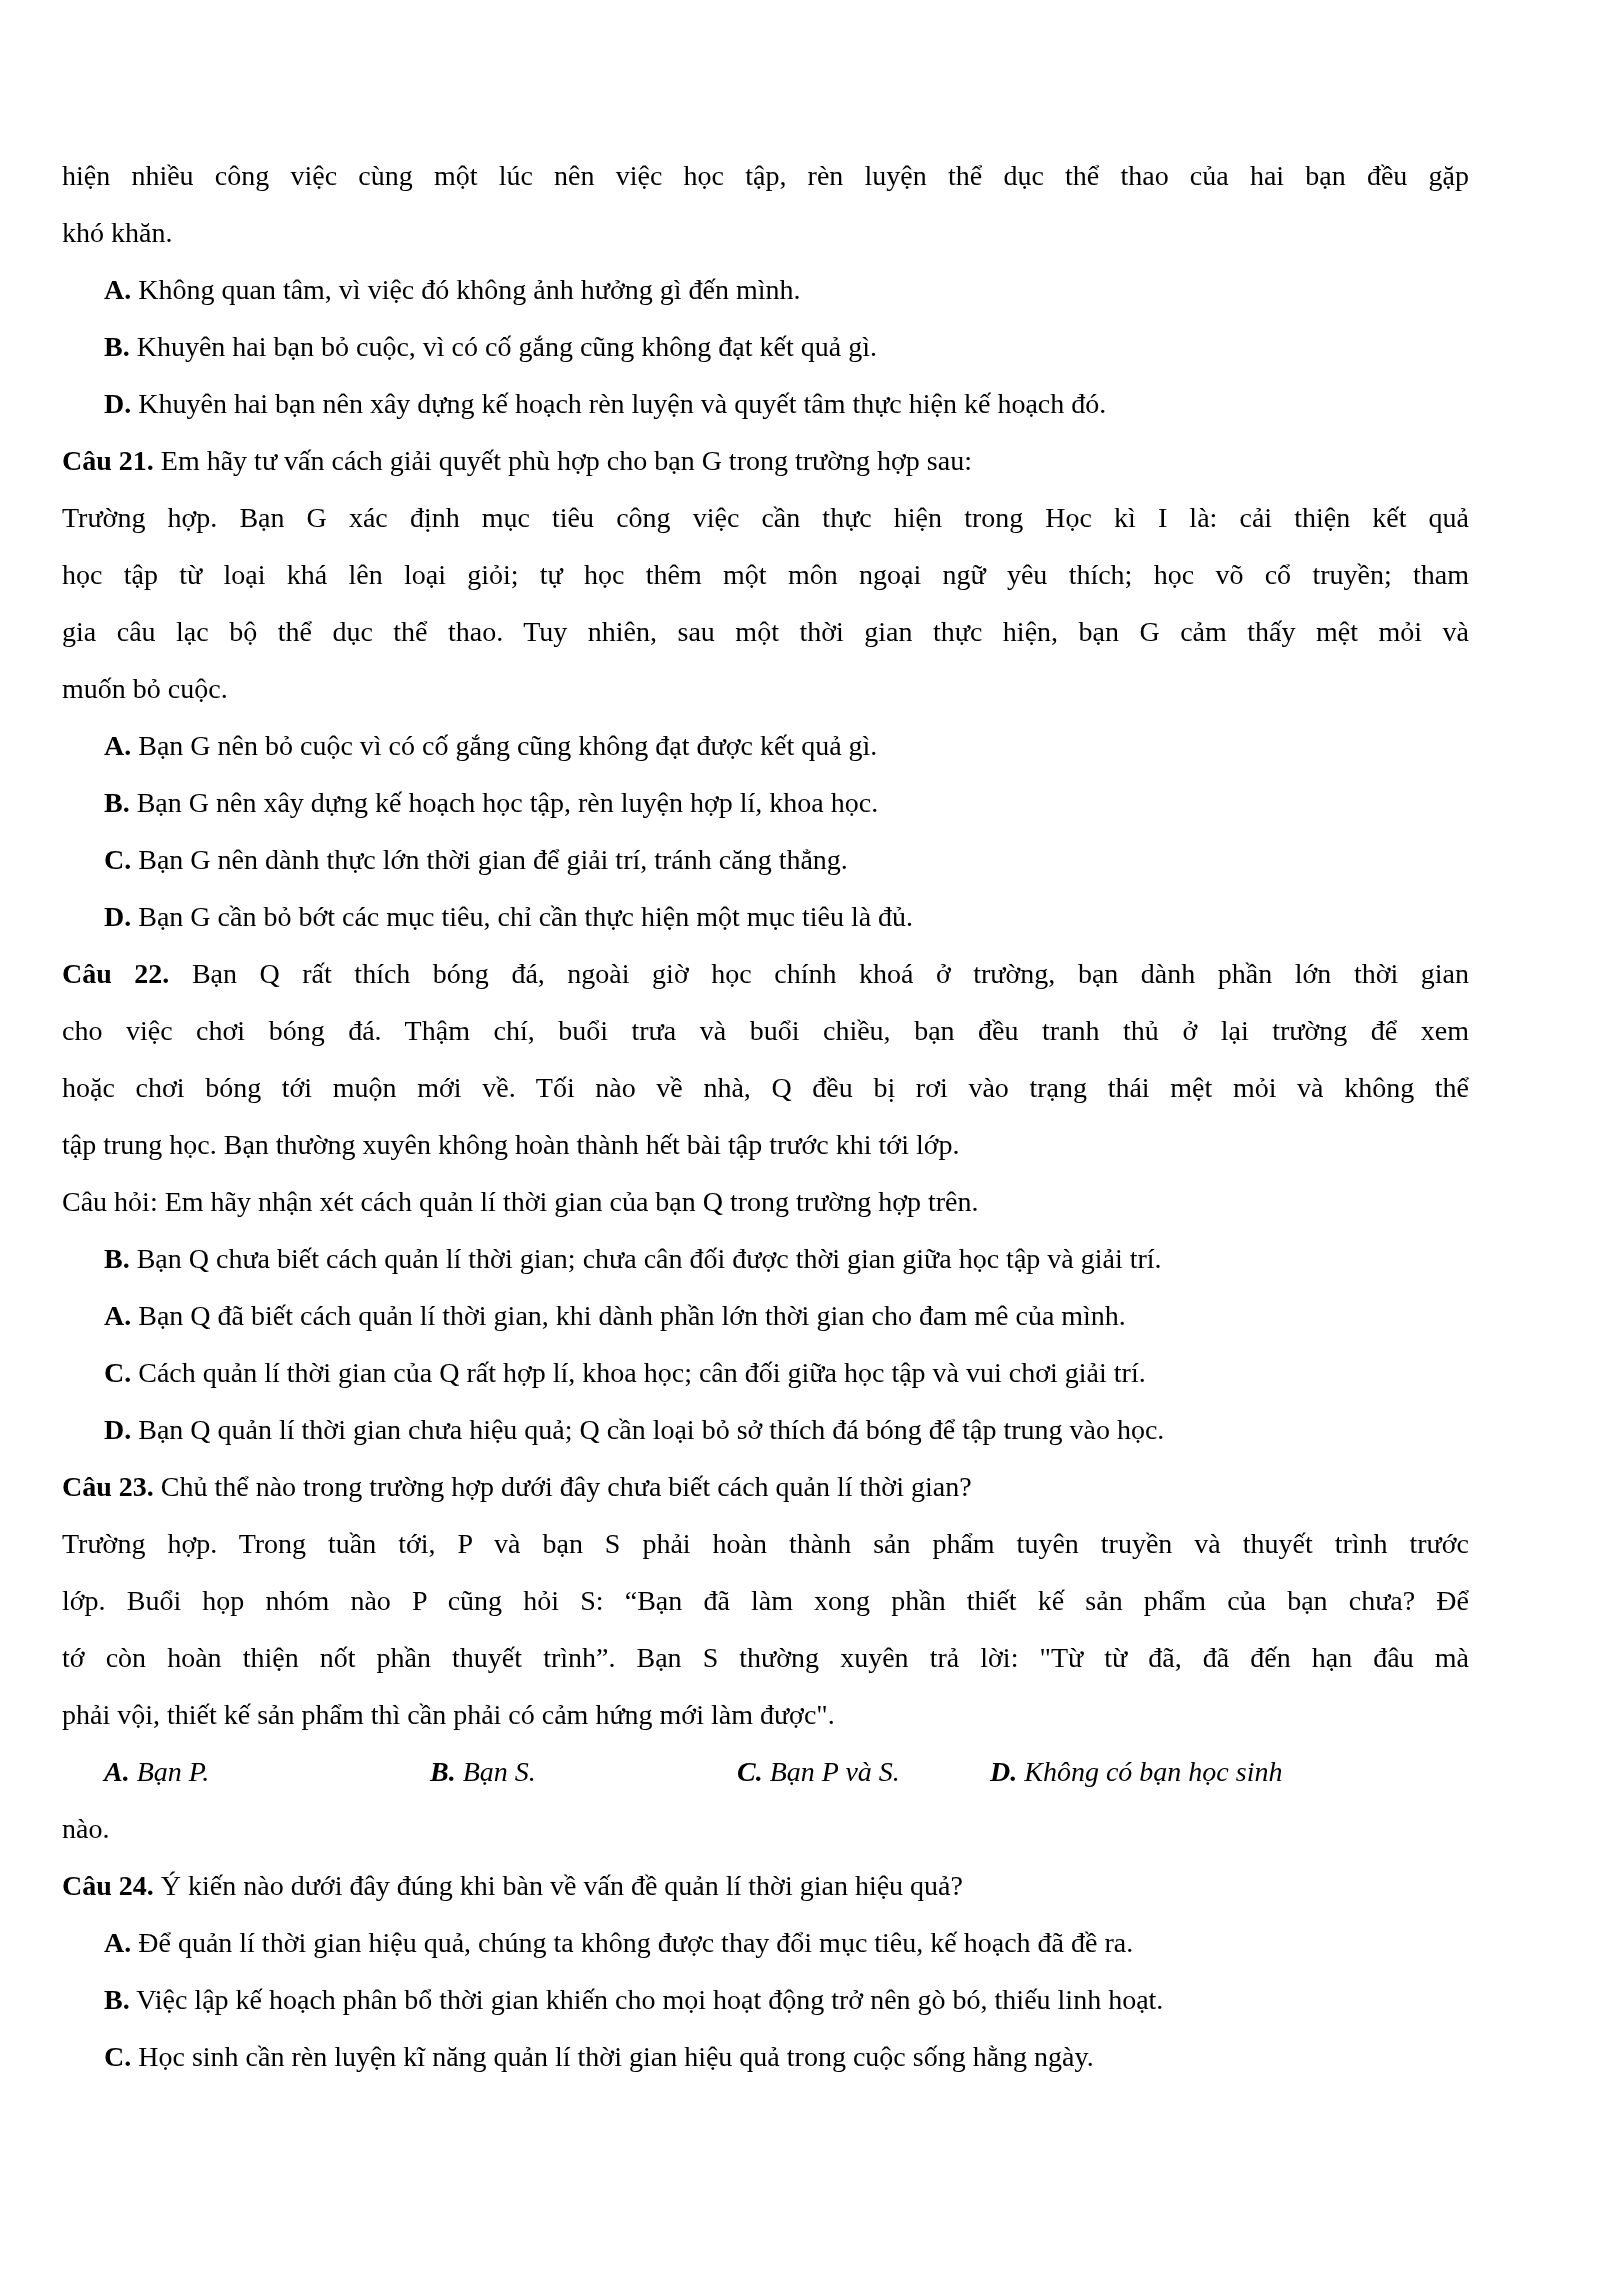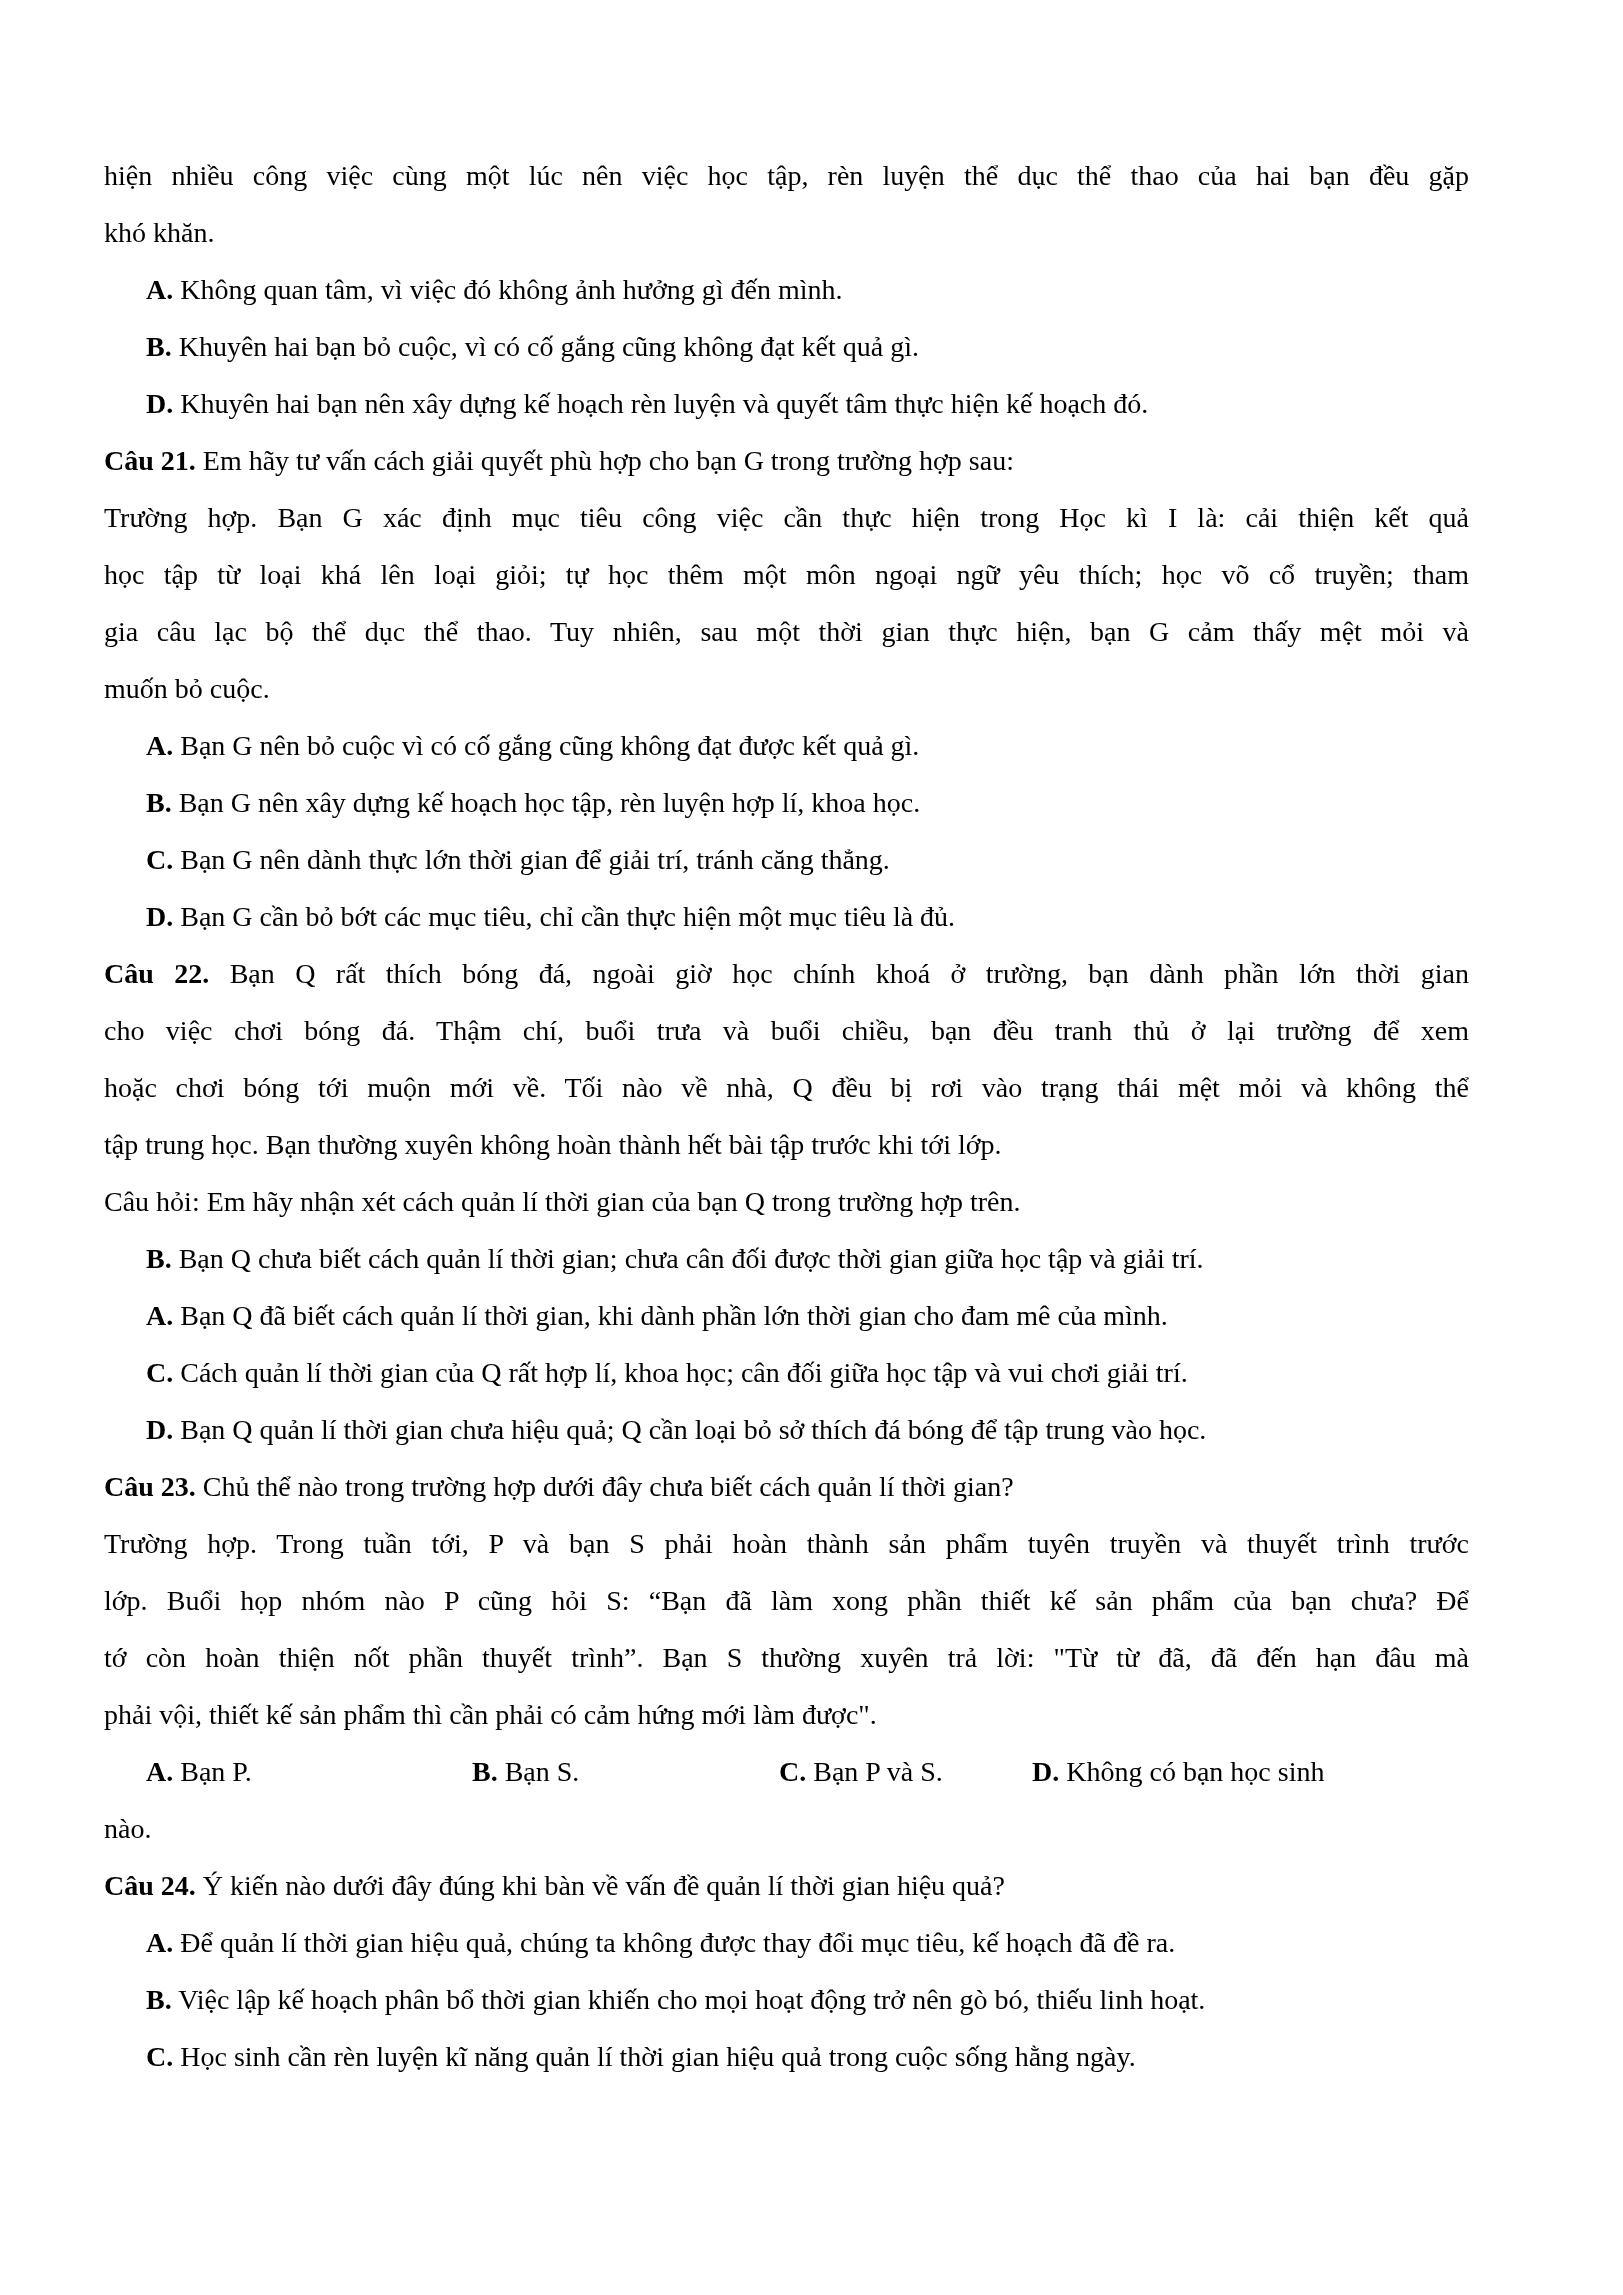--- a/index.html
+++ b/index.html
@@ -6,40 +6,40 @@
     margin: 0;
     padding: 0;
     background: #ffffff;
   }
   .page {
     position: relative;
     width: 1623px;
     height: 2295px;
     background: #ffffff;
     box-sizing: border-box;
-    padding: 147px 154px 0 104px;
+    padding: 147px 154px 0 62px;
     font-family: "Liberation Serif", "DejaVu Serif", serif;
     color: #000000;
     overflow: hidden;
   }
   .doc-body { width: 100%; }
   .line {
     font-size: 28px;
     line-height: 57px;
     height: 57px;
     white-space: nowrap;
   }
   .line.wrapjust {
     white-space: normal;
     text-align: justify;
     text-align-last: justify;
   }
   .line.indent { padding-left: 42px; box-sizing: border-box; }
   .line b { font-weight: bold; }
-  .tabs-line { position: relative; }
+  .tabs-line { position: relative; font-style: italic; }
   .tabs-line .tab-item { position: absolute; top: 0; white-space: nowrap; }
 </style>
 </head>
 <body>
 
 <div class="page">
   <div class="doc-body" id="doc-body">
       <div class="line wrapjust"><span>hiện nhiều công việc cùng một lúc nên việc học tập, rèn luyện thể dục thể thao của hai bạn đều gặp</span></div>
       <div class="line"><span>khó khăn.</span></div>
       <div class="line indent"><b>A.</b><span> Không quan tâm, vì việc đó không ảnh hưởng gì đến mình.</span></div>

